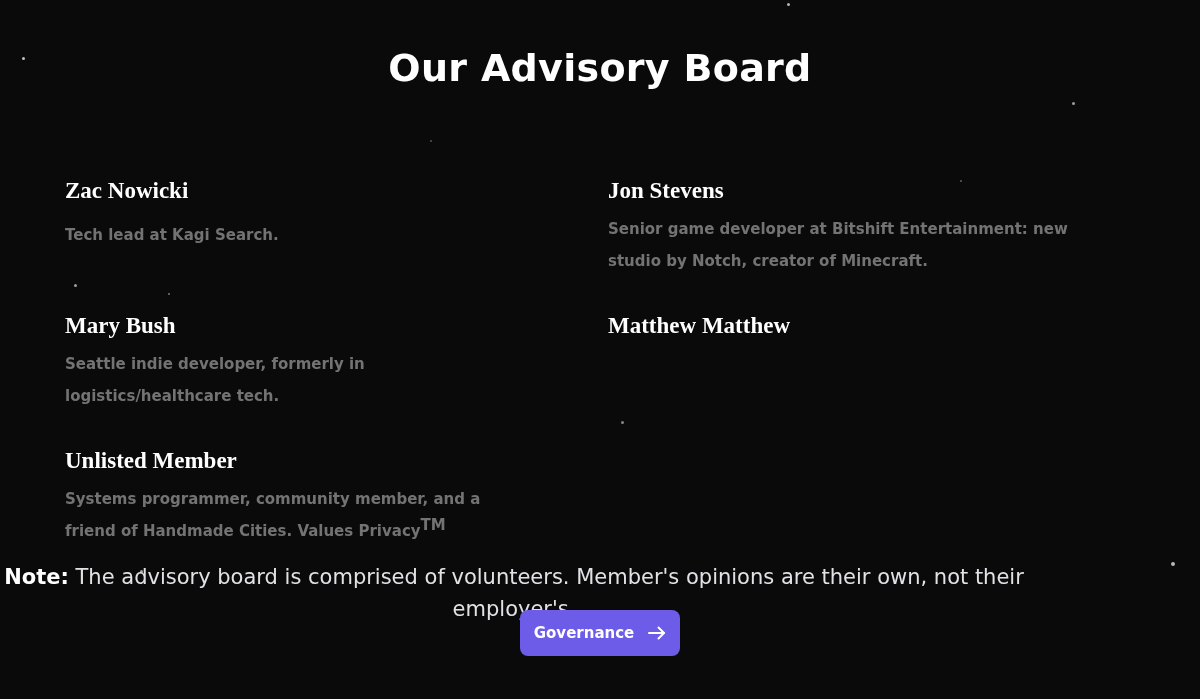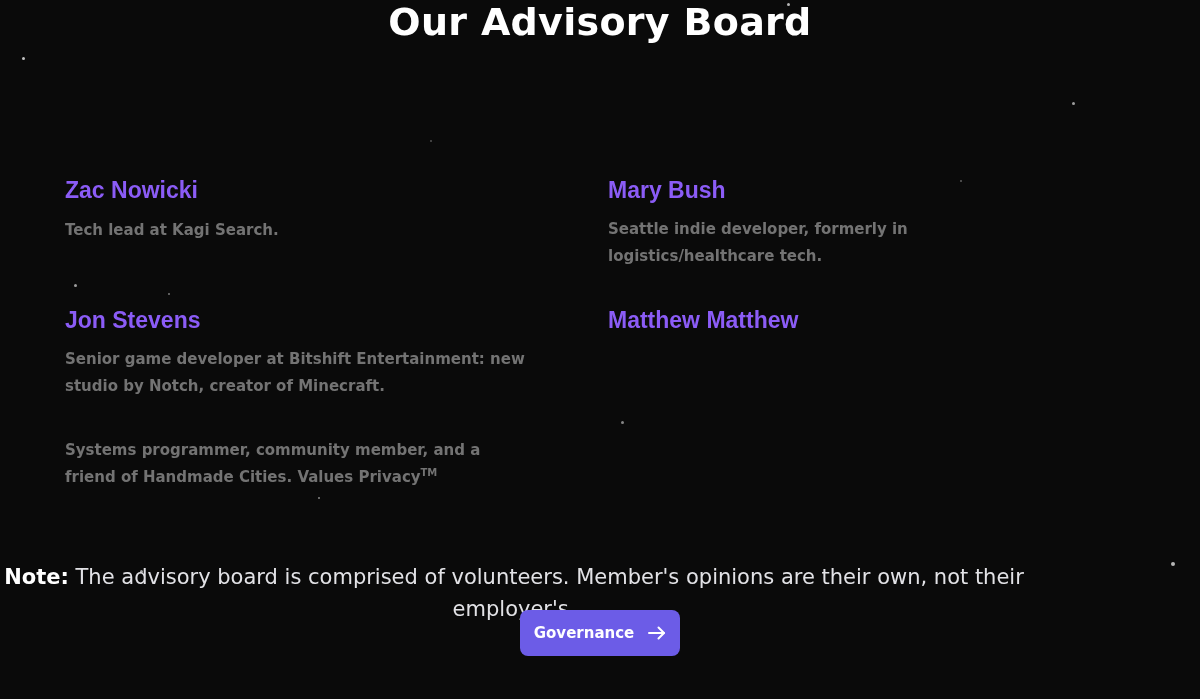--- a/index.html
+++ b/index.html
@@ -32,52 +32,53 @@
     width: 1200px;
     height: 699px;
   }
   .page-title {
     text-align: center;
     font-size: 38px;
     font-weight: bold;
     letter-spacing: 0.3px;
     color: #ffffff;
     margin: 0;
+    padding-top: 46px;
     font-family: "DejaVu Sans", sans-serif;
   }
   .board-grid {
     position: absolute;
     top: 178px;
     left: 65px;
     width: 1070px;
     display: grid;
     grid-template-columns: 543px 527px;
     grid-template-rows: auto auto auto;
     row-gap: 38px;
     column-gap: 0px;
   }
   .member-name {
     font-size: 23px;
     font-weight: bold;
-    color: #8b5cf6;
+    color: #ffffff;
     margin: 0 0 14px 0;
     line-height: 1.1;
-    font-family: Liberation Sans, sans-serif;
+    font-family: Liberation Serif, serif;
   }
   .member-bio {
     font-size: 15px;
     line-height: 1.72;
     color: #737373;
     margin: 0;
     max-width: 470px;
     font-family: "DejaVu Sans", sans-serif;
     font-weight: bold;
   }
   .member-bio sup {
-    font-size: 10px;
+    font-size: 15px;
     vertical-align: super;
   }
   .note-row {
     position: absolute;
     top: 562px;
     left: 0;
     width: 1028px;
     text-align: center;
     font-size: 21px;
     color: #e2e2e6;
@@ -138,34 +139,35 @@
   <h1 class="page-title">Our Advisory Board</h1>
 
   <div class="board-grid">
 
     <div class="member-card">
       <h2 class="member-name">Zac Nowicki</h2>
       <p class="member-bio"><span>Tech lead at Kagi Search.</span><sup></sup></p>
     </div>
 
     <div class="member-card">
-      <h2 class="member-name">Mary Bush</h2>
-      <p class="member-bio"><span>Seattle indie developer, formerly in logistics/healthcare tech.</span><sup></sup></p>
+      <h2 class="member-name">Jon Stevens</h2>
+      <p class="member-bio"><span>Senior game developer at Bitshift Entertainment: new studio by Notch, creator of Minecraft.</span><sup></sup></p>
     </div>
 
     <div class="member-card">
-      <h2 class="member-name">Jon Stevens</h2>
-      <p class="member-bio"><span>Senior game developer at Bitshift Entertainment: new studio by Notch, creator of Minecraft.</span><sup></sup></p>
+      <h2 class="member-name">Mary Bush</h2>
+      <p class="member-bio"><span>Seattle indie developer, formerly in logistics/healthcare tech.</span><sup></sup></p>
     </div>
 
     <div class="member-card">
       <h2 class="member-name">Matthew Matthew</h2>
     </div>
 
     <div class="member-card">
+      <h2 class="member-name">Unlisted Member</h2>
       <p class="member-bio"><span>Systems programmer, community member, and a friend of Handmade Cities. Values Privacy</span><sup>TM</sup></p>
     </div>
 
 
   </div>
 
   <div class="note-row">
     <span class="note-label">Note:</span>
     <span>The advisory board is comprised of volunteers. Member's opinions are their own, not their employer's.</span>
   </div>

